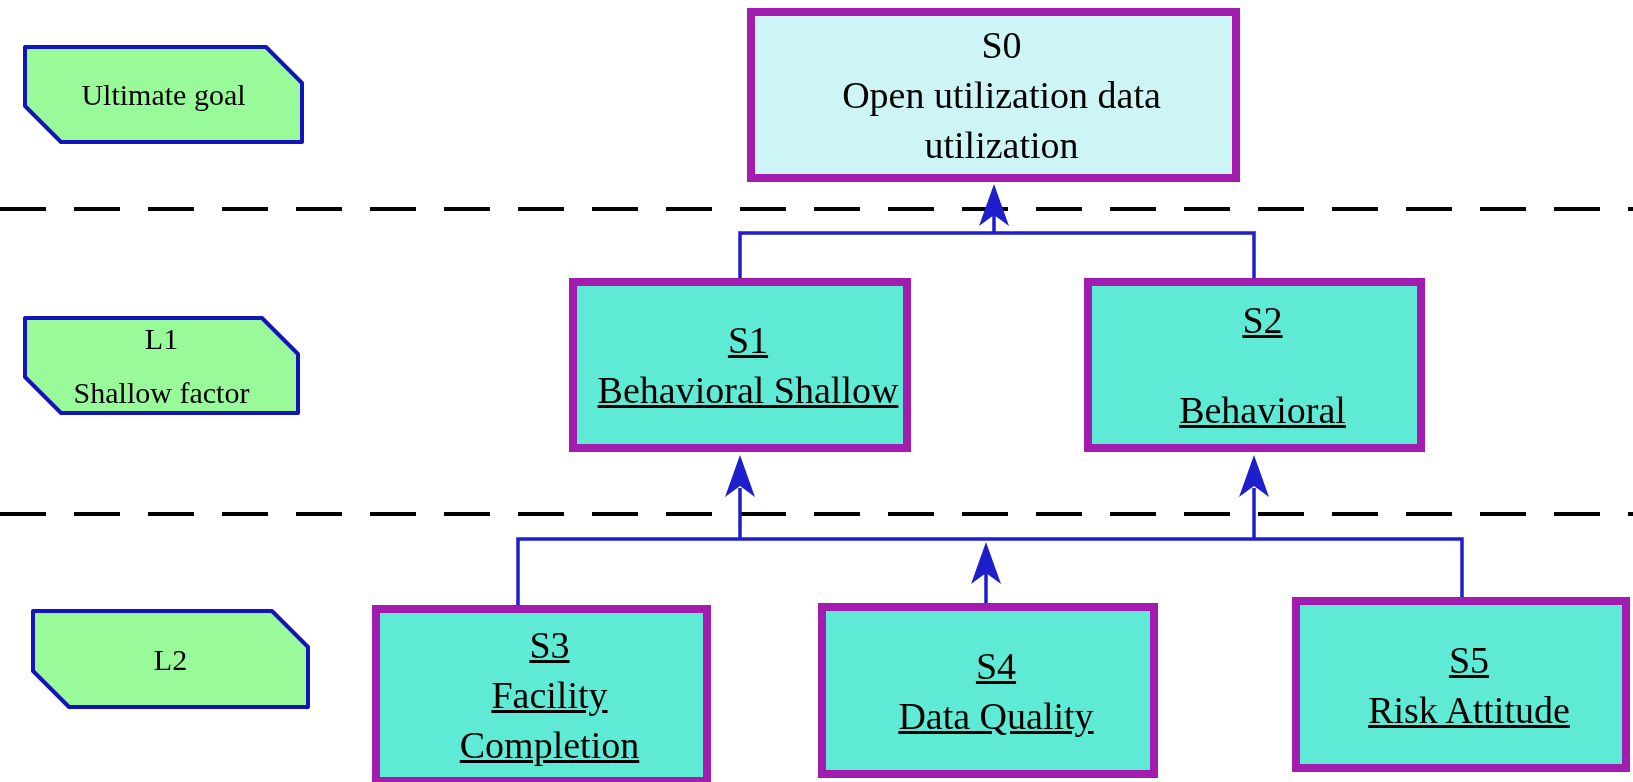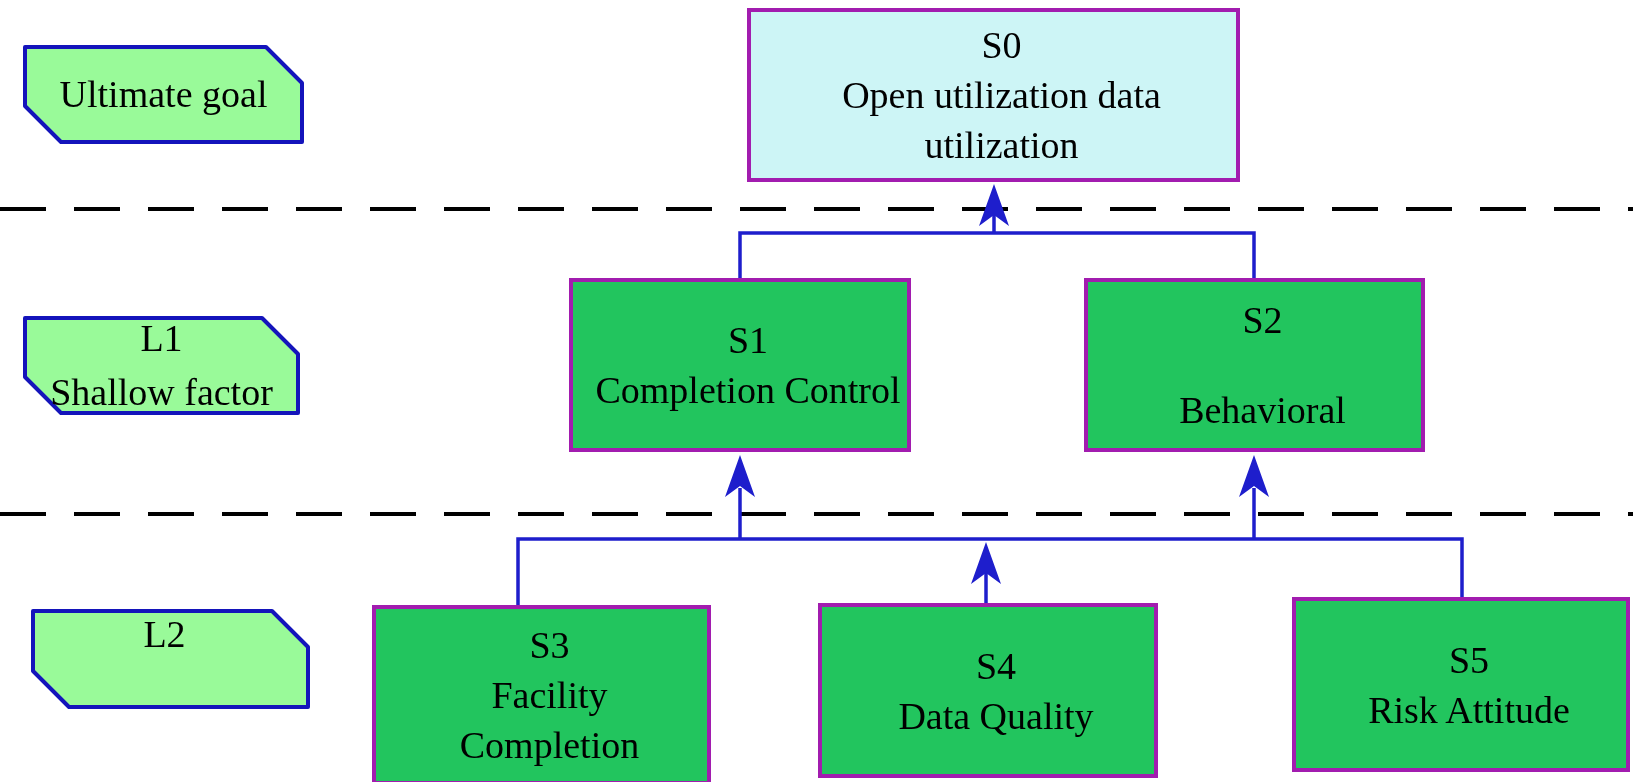--- a/index.html
+++ b/index.html
@@ -8,48 +8,48 @@
     width:1633px;height:782px;
     background:#ffffff;
     font-family:"Liberation Serif","DejaVu Serif",serif;
     color:#000000;
     overflow:hidden;
   }
   #wires{position:absolute;left:0;top:0;width:1633px;height:782px;}
   .node{
     position:absolute;
     box-sizing:border-box;
-    border:4px solid #a21caf;
+    border:8px solid #a21caf;
     display:flex;flex-direction:column;
     align-items:center;justify-content:center;
     text-align:left;
     font-size:38px;line-height:50px;
     white-space:nowrap;
     padding-left:16px;
   }
   .goal{background:#cdf5f6;}
-  .factor{background:#22c55e;}
+  .factor{background:#5eead4;text-decoration:underline;}
   .lvl-text{
     position:absolute;
     display:flex;flex-direction:column;
     align-items:center;justify-content:center;
     text-align:center;
-    font-size:38px;line-height:47px;
+    font-size:30px;line-height:47px;
     white-space:nowrap;
   }
   
   .n-s0{left:747px;top:8px;width:493px;height:174px;}
   .n-s1{left:569px;top:278px;width:342px;height:174px;}
   .n-s2{left:1084px;top:278px;width:341px;height:174px;gap:40px;}
   .n-s3{left:348px;top:605px;width:339px;height:180px;margin-left:24px;}
   .n-s4{left:818px;top:603px;width:340px;height:175px;}
   .n-s5{left:1292px;top:597px;width:338px;height:175px;}
   .t-ug{left:25px;top:47px;width:277px;height:95px;}
   .t-l1{left:25px;top:318px;width:273px;height:95px;gap:7px;}
-  .t-l2{left:27px;top:611px;width:275px;height:96px;justify-content:space-between;}
+  .t-l2{left:33px;top:611px;width:275px;height:96px;}
 </style>
 </head>
 <body>
 
 <div id="stage">
 
   <svg id="wires" viewBox="0 0 1633 782" xmlns="http://www.w3.org/2000/svg">
 
     <line x1="0" y1="209" x2="1633" y2="209" stroke="#000000" stroke-width="4" stroke-dasharray="46 28"></line>
     <line x1="0" y1="514" x2="1633" y2="514" stroke="#000000" stroke-width="4" stroke-dasharray="46 28"></line>
@@ -83,21 +83,21 @@
   </div>
 
   <div class="node goal n-s0">
     <div>S0</div>
     <div>Open utilization data</div>
     <div>utilization</div>
   </div>
 
   <div class="node factor n-s1">
     <div>S1</div>
-    <div>Completion Control</div>
+    <div>Behavioral Shallow</div>
   </div>
 
   <div class="node factor n-s2">
     <div>S2</div>
     <div>Behavioral</div>
   </div>
 
   <div class="node factor n-s3">
     <div>S3</div>
     <div>Facility</div>

